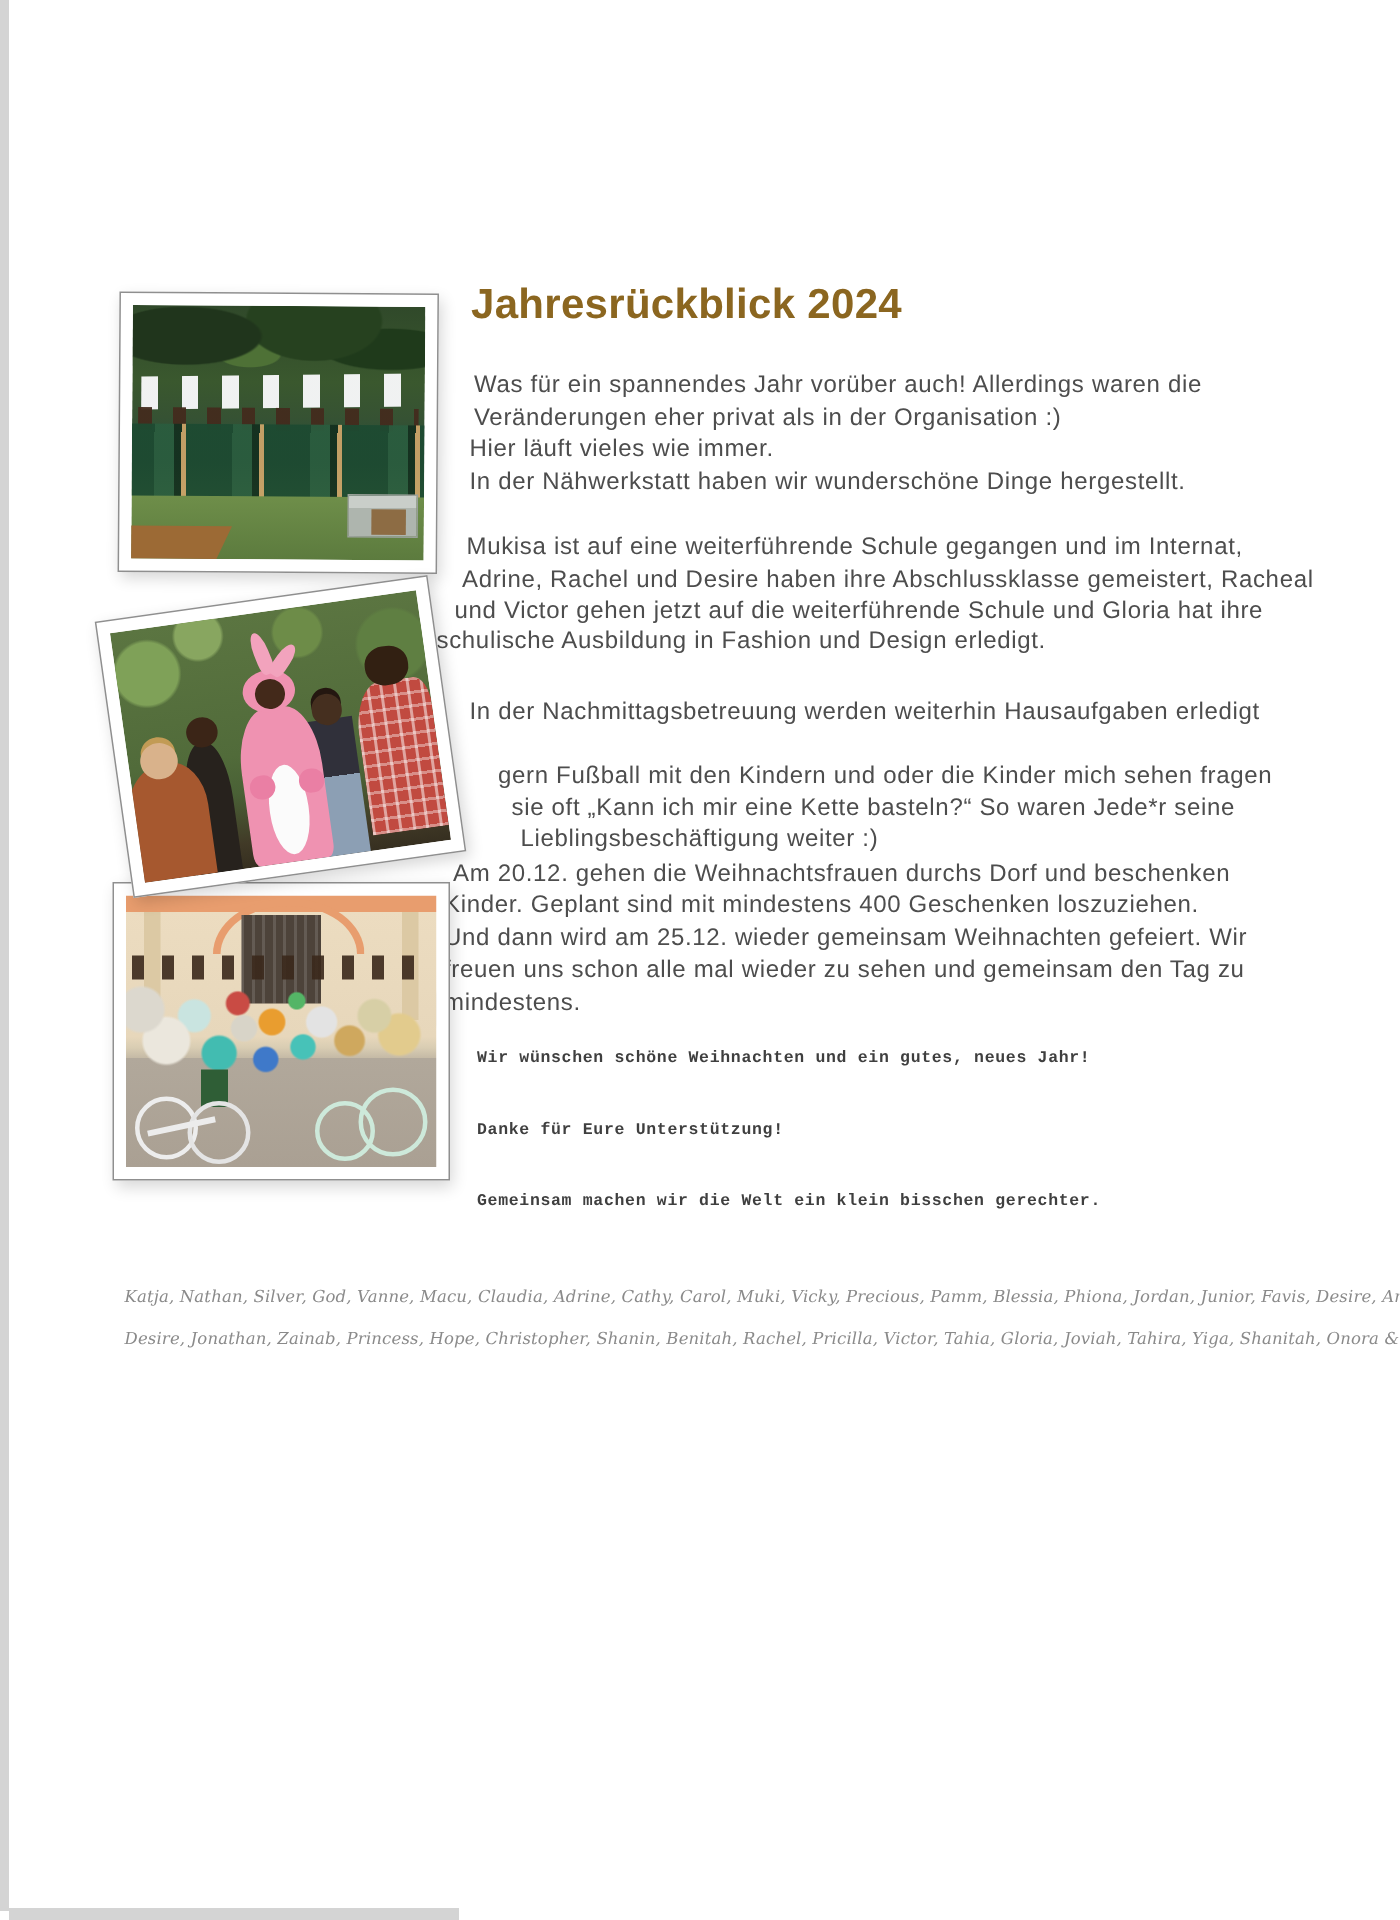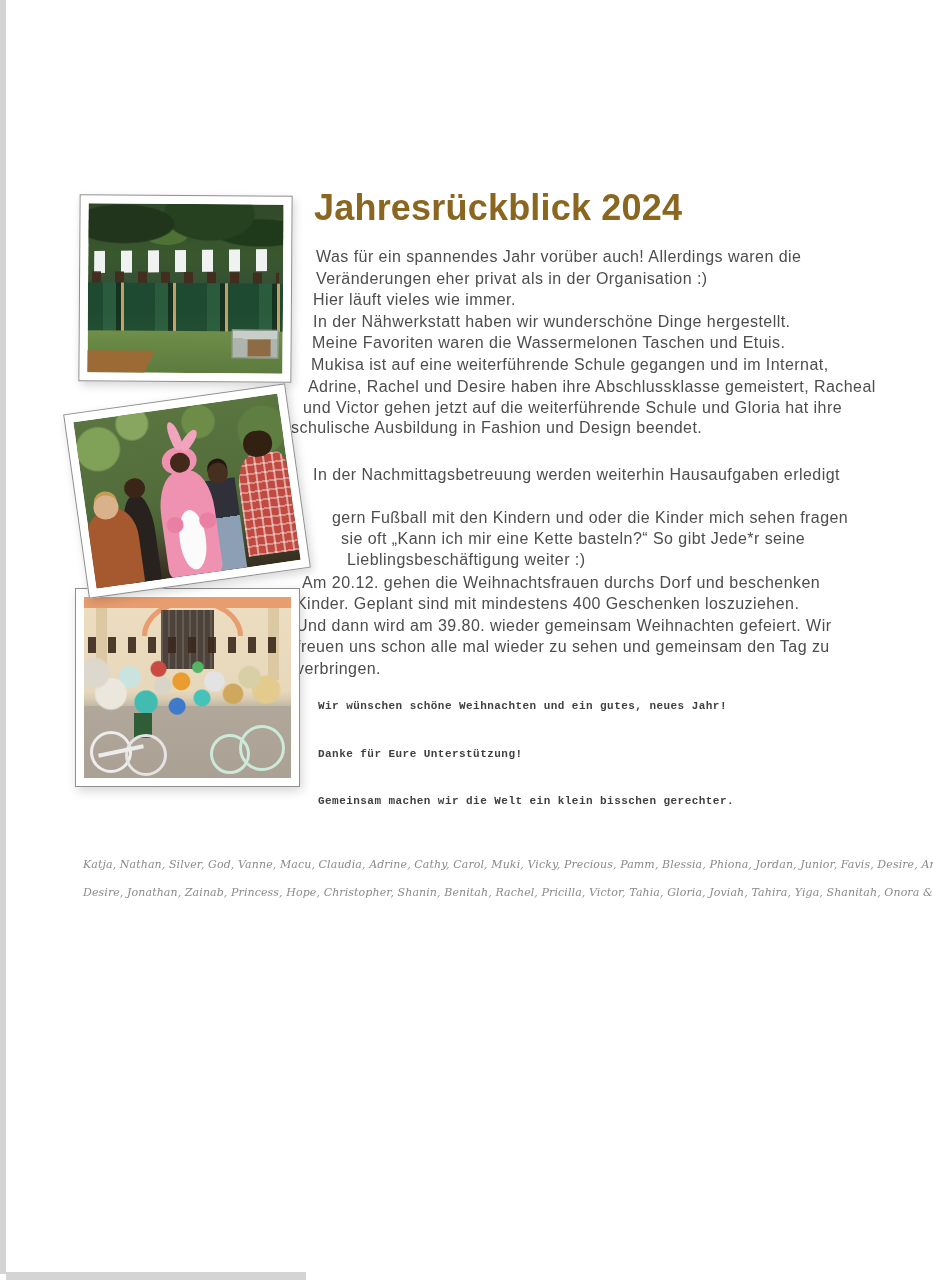--- a/index.html
+++ b/index.html
@@ -8,21 +8,21 @@
     background:#ffffff;
     font-family:"Liberation Sans", sans-serif;
   }
   
   .edge-left{position:absolute;left:0;top:0;width:6px;height:1274px;background:var(--c-edge,#d4d4d4);}
   .edge-bottom{position:absolute;left:6px;top:1272px;width:300px;height:8px;background:var(--c-edge,#d4d4d4);}
 
   
   .title{
     position:absolute;left:314px;top:188px;margin:0;
-    font-size:36px;font-weight:700;letter-spacing:.2px;line-height:1.1;
+    font-size:28px;font-weight:700;letter-spacing:.2px;line-height:1.1;
     color:var(--c-title,#8b6620);white-space:nowrap;
   }
   .line{
     position:absolute;white-space:nowrap;
     font-size:16px;letter-spacing:.45px;line-height:1.25;
     color:var(--c-body,#4d4d4d);
   }
   .line.closing{
     font-weight:700;font-size:11px;letter-spacing:.45px;
     color:var(--c-closing,#3f3f3f);
@@ -181,35 +181,34 @@
       <div class="ap p3-wr2"></div>
     </div>
   </div>
 
   <h1 class="title">Jahresrückblick 2024</h1>
 
   <div class="line" style="left:316px;top:247px">Was für ein spannendes Jahr vorüber auch! Allerdings waren die</div>
   <div class="line" style="left:316px;top:269px">Veränderungen eher privat als in der Organisation :)</div>
   <div class="line" style="left:313px;top:290px">Hier läuft vieles wie immer.</div>
   <div class="line" style="left:313px;top:312px">In der Nähwerkstatt haben wir wunderschöne Dinge hergestellt.</div>
-  <div class="line" style="left:312px;top:333px">Meine Favoriten waren die Wassermelonen Taschen und Etuis.</div>
   <div class="line" style="left:311px;top:355px">Mukisa ist auf eine weiterführende Schule gegangen und im Internat,</div>
   <div class="line" style="left:308px;top:377px">Adrine, Rachel und Desire haben ihre Abschlussklasse gemeistert, Racheal</div>
   <div class="line" style="left:303px;top:398px">und Victor gehen jetzt auf die weiterführende Schule und Gloria hat ihre</div>
-  <div class="line" style="left:291px;top:418px">schulische Ausbildung in Fashion und Design beendet.</div>
+  <div class="line" style="left:291px;top:418px">schulische Ausbildung in Fashion und Design erledigt.</div>
 
   <div class="line" style="left:313px;top:465px">In der Nachmittagsbetreuung werden weiterhin Hausaufgaben erledigt</div>
   <div class="line" style="left:332px;top:508px">gern Fußball mit den Kindern und oder die Kinder mich sehen fragen</div>
-  <div class="line" style="left:341px;top:529px">sie oft „Kann ich mir eine Kette basteln?“ So gibt Jede*r seine</div>
+  <div class="line" style="left:341px;top:529px">sie oft „Kann ich mir eine Kette basteln?“ So waren Jede*r seine</div>
   <div class="line" style="left:347px;top:550px">Lieblingsbeschäftigung weiter :)</div>
   <div class="line" style="left:302px;top:573px">Am 20.12. gehen die Weihnachtsfrauen durchs Dorf und beschenken</div>
   <div class="line" style="left:296px;top:594px">Kinder. Geplant sind mit mindestens 400 Geschenken loszuziehen.</div>
-  <div class="line" style="left:296px;top:616px">Und dann wird am 39.80. wieder gemeinsam Weihnachten gefeiert. Wir</div>
+  <div class="line" style="left:296px;top:616px">Und dann wird am 25.12. wieder gemeinsam Weihnachten gefeiert. Wir</div>
   <div class="line" style="left:296px;top:637px">freuen uns schon alle mal wieder zu sehen und gemeinsam den Tag zu</div>
-  <div class="line" style="left:296px;top:659px">verbringen.</div>
+  <div class="line" style="left:296px;top:659px">mindestens.</div>
 
   <div class="line closing" style="left:318px;top:700px">Wir wünschen schöne Weihnachten und ein gutes, neues Jahr!</div>
   <div class="line closing" style="left:318px;top:748px">Danke für Eure Unterstützung!</div>
   <div class="line closing" style="left:318px;top:795px">Gemeinsam machen wir die Welt ein klein bisschen gerechter.</div>
 
   <div class="names-line" style="left:83px;top:858px">Katja, Nathan, Silver, God, Vanne, Macu, Claudia, Adrine, Cathy, Carol, Muki, Vicky, Precious, Pamm, Blessia, Phiona, Jordan, Junior, Favis, Desire, Anna, Nayiga,</div>
   <div class="names-line" style="left:83px;top:886px">Desire, Jonathan, Zainab, Princess, Hope, Christopher, Shanin, Benitah, Rachel, Pricilla, Victor, Tahia, Gloria, Joviah, Tahira, Yiga, Shanitah, Onora &amp; Jojo.</div>
 
 </div>
 

